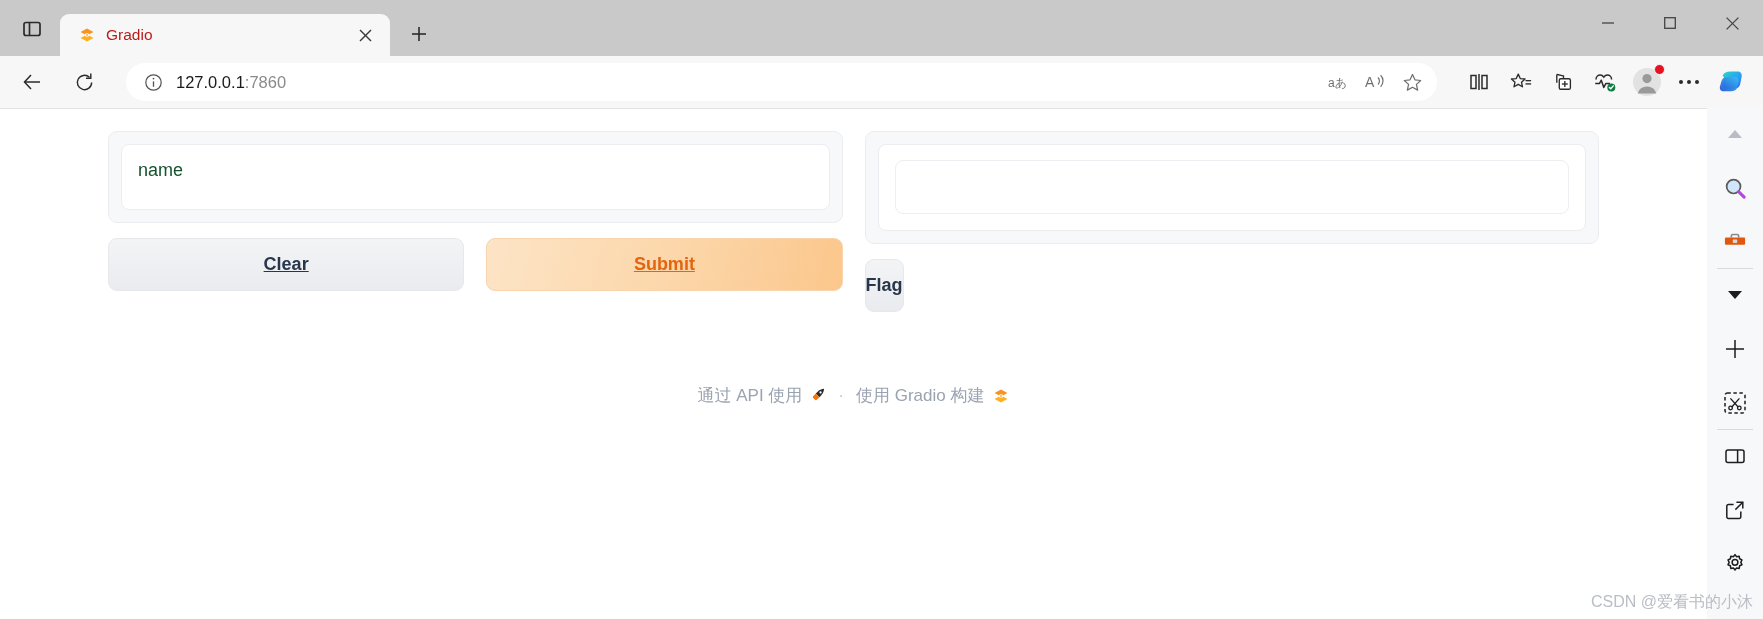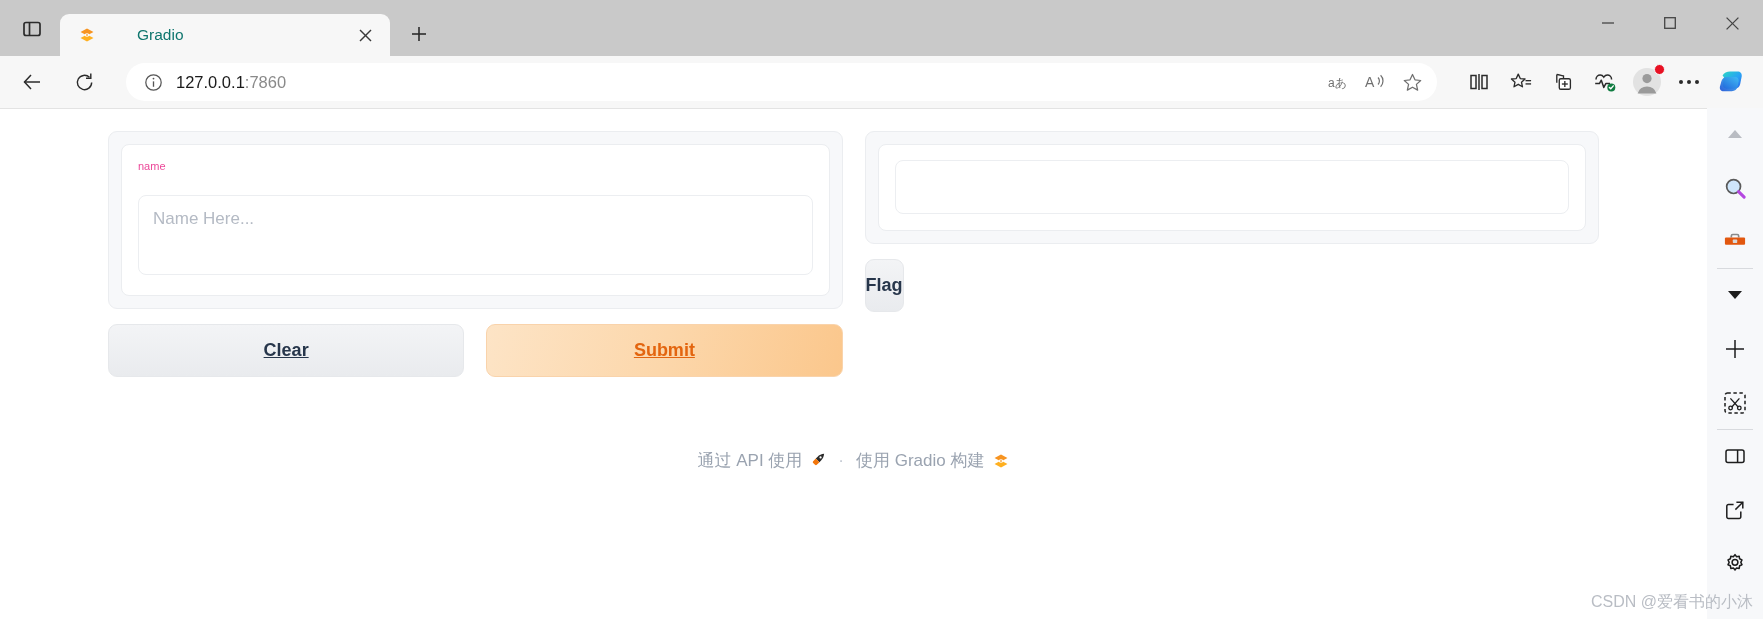--- a/index.html
+++ b/index.html
@@ -26,22 +26,22 @@
   }
 
   .tab {
     display: flex; align-items: center; gap: 10px;
     height: 42px; width: 330px;
     background: #f7f7f7; border-radius: 9px 9px 0 0;
     padding: 0 12px 0 18px; cursor: pointer; position: relative;
   }
   .tab-favicon { width: 18px; height: 18px; flex: none; display: block; }
   .tab-title {
-    flex: 1; font-size: 15.5px; color: #0f766e;
-    white-space: nowrap; overflow: hidden; text-overflow: ellipsis; margin-left: 31px;
+    flex: 1; font-size: 15.5px; color: #b91c1c;
+    white-space: nowrap; overflow: hidden; text-overflow: ellipsis;
   }
   .tab-close {
     width: 26px; height: 26px; border-radius: 5px; flex: none;
     display: flex; align-items: center; justify-content: center; cursor: pointer;
   }
 
   .new-tab {
     width: 38px; height: 38px; margin: 0 0 3px 10px; border-radius: 6px;
     display: flex; align-items: center; justify-content: center; cursor: pointer;
   }
@@ -110,21 +110,21 @@
 
   .panel {
     background: #f7f8fa; border: 1px solid #ebedf0;
     border-radius: 9px; padding: 12px;
   }
   .block {
     background: #ffffff; border: 1px solid #ebedf0;
     border-radius: 8px; padding: 15px 16px 16px 16px;
   }
   .block-label {
-    font-size: 11px; color: #ec4899; margin-bottom: 23px; display: block;
+    font-size: 18px; color: #14532d; margin-bottom: 12px; display: block;
   }
   .textarea-box {
     width: 100%; height: 80px; background: #ffffff;
     border: 1px solid #eceef1; border-radius: 8px;
     font-size: 17px; color: #b4bac4; padding: 12px 14px;
     font-family: "Liberation Sans", sans-serif; resize: none; outline: none;
     line-height: 1.35;
   }
   .textarea-box::placeholder { color: #b4bac4; }
   .output-box {
@@ -366,21 +366,20 @@
 
     <div class="page">
       <div class="gradio-app">
 
         <div class="row">
 
           <div class="col">
             <div class="panel">
               <div class="block">
                 <span class="block-label">name</span>
-                <textarea class="textarea-box" placeholder="Name Here..." style=""></textarea>
               </div>
             </div>
             <div class="btn-row">
               <button class="btn btn-secondary">Clear</button>
               <button class="btn btn-primary">Submit</button>
             </div>
           </div>
 
           <div class="col">
             <div class="panel">

